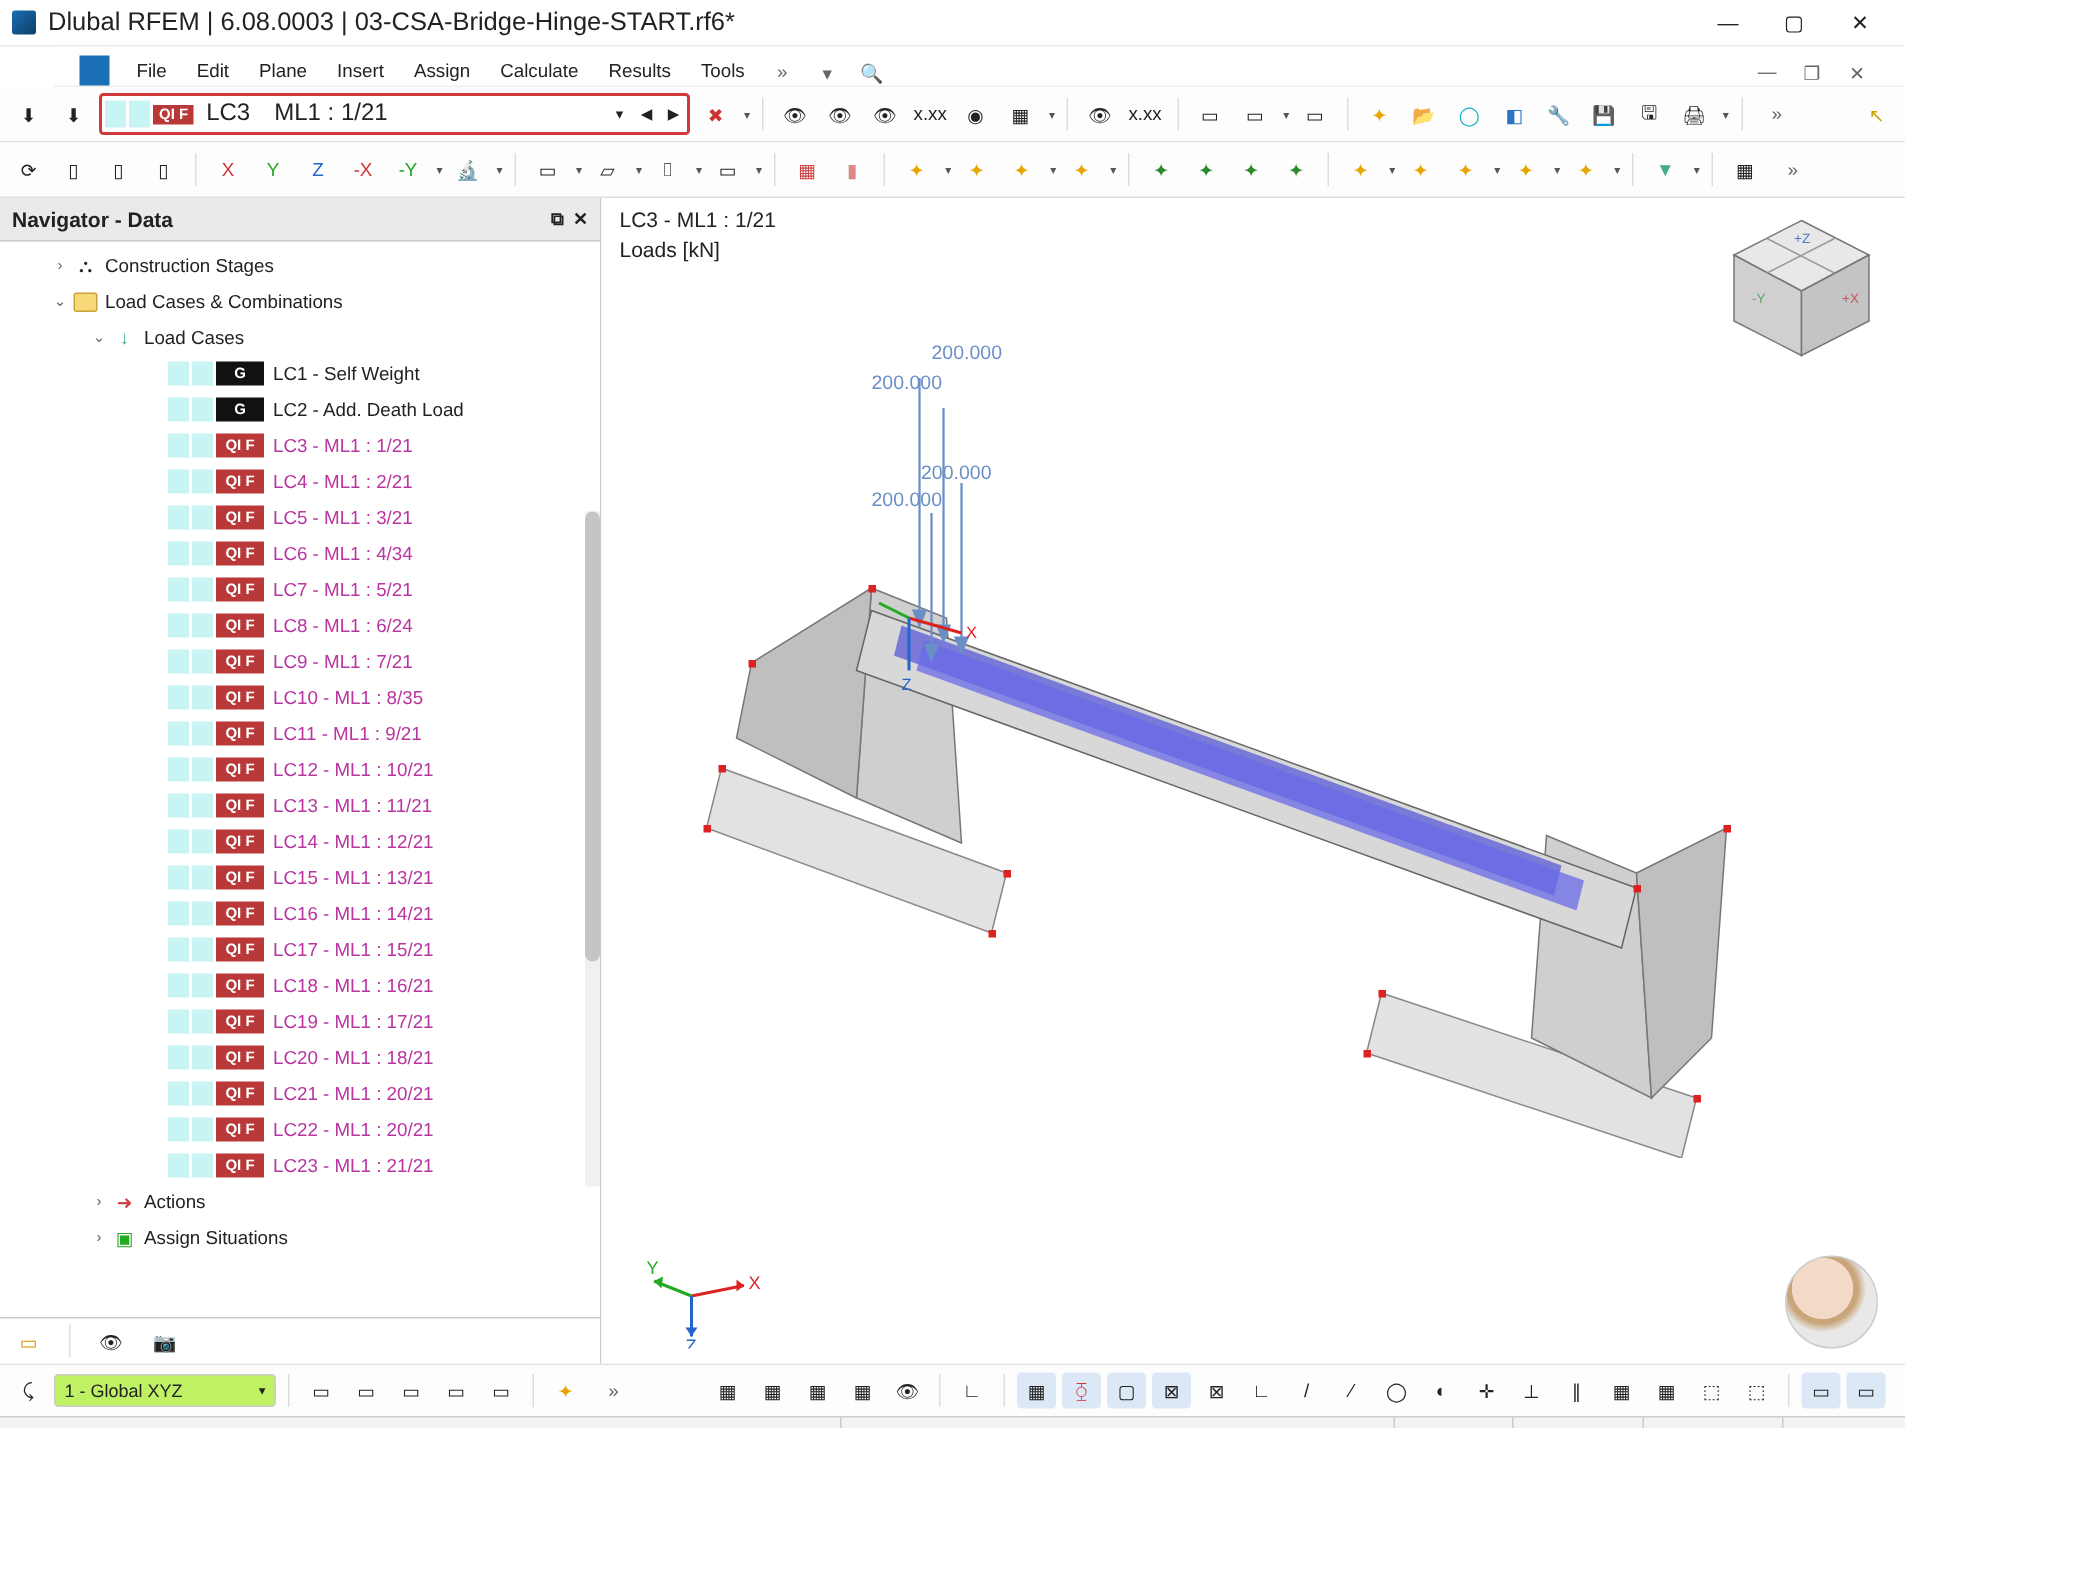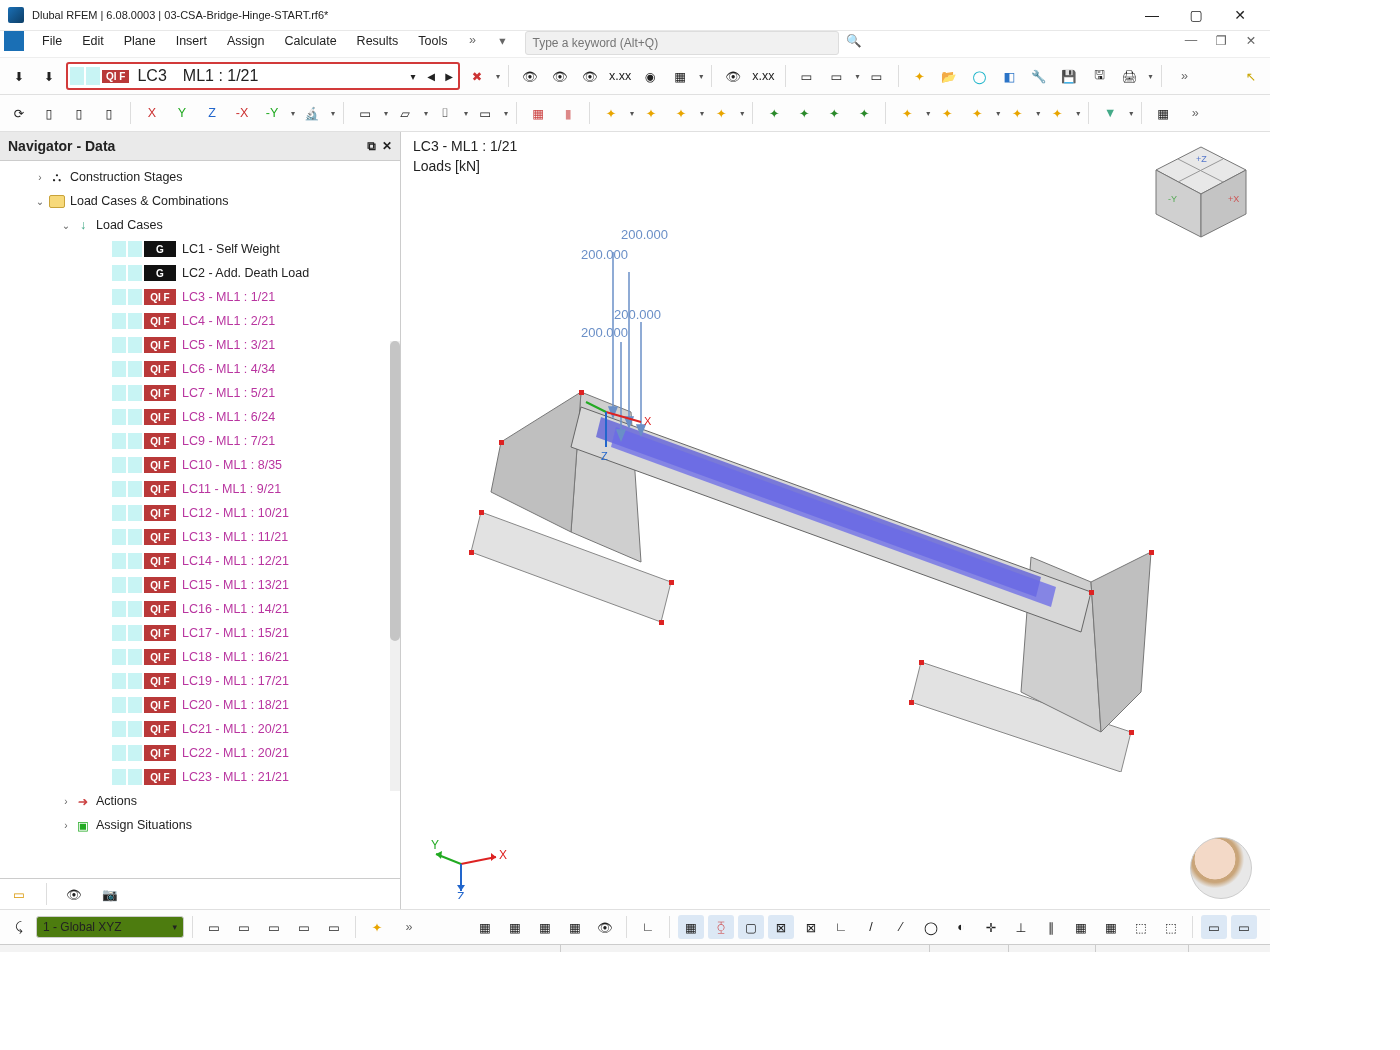--- a/index.html
+++ b/index.html
@@ -1,21 +1,21 @@
 <!DOCTYPE html>
 <html><head>
 <meta charset="utf-8">
 <style>
 html,body{margin:0;padding:0;font-family:"Segoe UI",Arial,sans-serif;font-size:12.5px;color:#222;background:#fff;width:1270px;height:952px;overflow:hidden;}
 .titlebar{height:30px;display:flex;align-items:center;padding:0 8px;background:#fff;border-bottom:1px solid #e8e8e8;}
 .titlebar .app-icon{width:16px;height:16px;background:linear-gradient(135deg,#1a6fb5,#0d3e66);margin-right:8px;border-radius:2px;}
-.titlebar .title{flex:1;font-size:11px;}
+.titlebar .title{flex:1;font-size:17px;}
 .winbtns{display:flex;gap:0;}
 .winbtn{width:44px;height:28px;display:flex;align-items:center;justify-content:center;font-size:14px;cursor:pointer;}
-.menubar{height:26px;display:flex;align-items:flex-start;padding:0 4px;background:#fff;border-bottom:1px solid #eee;}
+.menubar{height:26px;display:flex;align-items:flex-end;padding:0 17px;background:#fff;border-bottom:1px solid #eee;margin-left:36px;}
 .menubar .logo{width:20px;height:20px;background:#1a6fb5;margin-right:8px;}
 .menu-item{padding:3px 10px;cursor:pointer;border-radius:3px;}
 .menubar .spacer{flex:1;}
 .search{width:300px;height:20px;background:#f1f1f1;border:1px solid #ddd;border-radius:3px;padding:1px 6px;color:#888;font-size:12px;margin-left:8px;}
 .sicon{width:18px;height:18px;margin:0 6px;display:inline-flex;align-items:center;justify-content:center;color:#666;}
 .toolbar{height:32px;display:flex;align-items:center;padding:2px 6px;gap:4px;background:#fdfdfd;border-bottom:1px solid #e0e0e0;}
 .tbtn{min-width:22px;height:24px;display:inline-flex;align-items:center;justify-content:center;border-radius:3px;cursor:pointer;padding:0 2px;}
 .tsep{width:1px;height:22px;background:#ddd;margin:0 4px;}
 .arrow-down{font-size:8px;color:#555;margin-left:2px;}
 .lc-combo{display:flex;align-items:center;border:2px solid #d23a3a;border-radius:3px;height:24px;min-width:390px;background:#fff;}
@@ -40,21 +40,21 @@
 .lc-magenta{color:#b935a0;}
 .nav-footer{height:30px;border-top:1px solid #ccc;display:flex;align-items:center;padding:0 6px;gap:10px;}
 .viewport{flex:1;position:relative;background:#fff;}
 .vp-title{position:absolute;top:6px;left:12px;font-size:14px;}
 .vp-sub{position:absolute;top:26px;left:12px;font-size:14px;}
 .cube{position:absolute;top:10px;right:14px;width:110px;height:100px;}
 .triad{position:absolute;bottom:10px;left:30px;width:80px;height:70px;}
 .loadnum{position:absolute;color:#6a8fc7;font-size:13px;}
 .avatar{position:absolute;bottom:10px;right:18px;width:60px;height:60px;border-radius:50%;background:radial-gradient(circle at 40% 35%, #f3d9c7 38%, #c9a57a 39% 44%, #e8e8e8 55%);border:1px solid #ccc;}
 .bottombar{height:30px;display:flex;align-items:center;padding:2px 6px;gap:4px;background:#fdfdfd;border-top:1px solid #e0e0e0;}
-.cs-combo{width:134px;height:20px;border:1px solid #ccc;border-radius:3px;background:#4d7c0f;display:flex;align-items:center;padding:0 6px;font-size:12px;}
+.cs-combo{width:134px;height:20px;border:1px solid #ccc;border-radius:3px;background:#bef264;display:flex;align-items:center;padding:0 6px;font-size:12px;}
 .statusbar{height:25px;display:flex;align-items:center;background:#f3f3f3;border-top:1px solid #ccc;font-size:12px;}
 .statusbar .cell{padding:0 12px;border-left:1px solid #ccc;height:100%;display:flex;align-items:center;}
 .scrolltrack{position:absolute;right:0;top:180px;width:10px;height:450px;background:#f0f0f0;}
 .scrollthumb{position:absolute;right:0;top:180px;width:10px;height:300px;background:#c5c5c5;border-radius:5px;}
 svg{display:block;}
 </style>
 </head>
 <body>
 
 <div class="titlebar">
@@ -72,21 +72,20 @@
   <div class="menu-item">File</div>
   <div class="menu-item">Edit</div>
   <div class="menu-item">Plane</div>
   <div class="menu-item">Insert</div>
   <div class="menu-item">Assign</div>
   <div class="menu-item">Calculate</div>
   <div class="menu-item">Results</div>
   <div class="menu-item">Tools</div>
   <span class="sicon">»</span>
   <span class="sicon">▾</span>
-  <input class="search" placeholder="Type a keyword (Alt+Q)" style="">
   <span class="sicon">🔍</span>
   <div class="spacer"></div>
   <span class="sicon">—</span>
   <span class="sicon">❐</span>
   <span class="sicon">✕</span>
 </div>
 
 <div class="toolbar">
   <div class="tbtn">⬇</div>
   <div class="tbtn">⬇</div>

